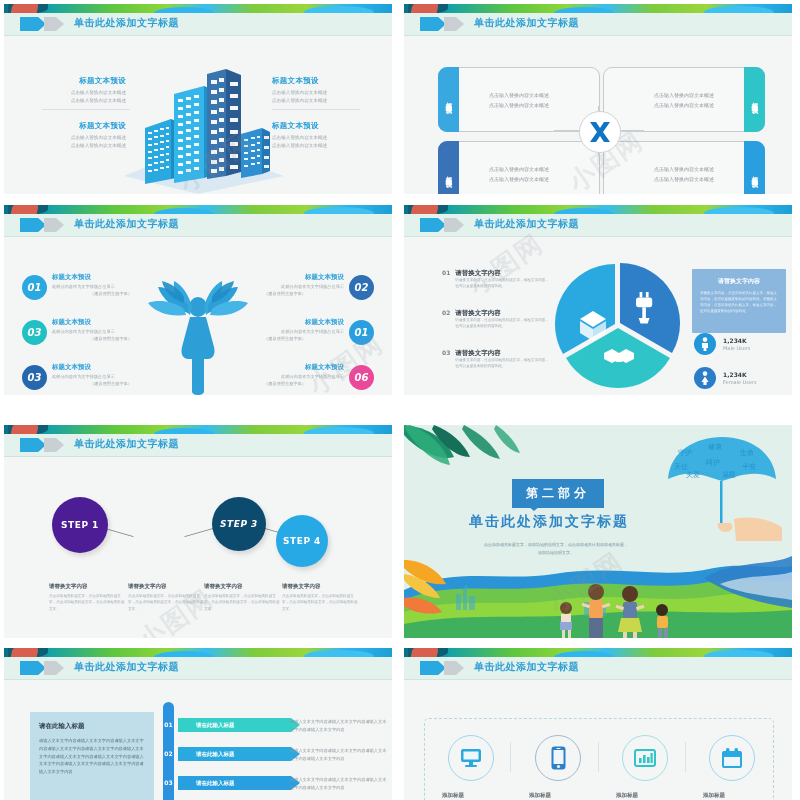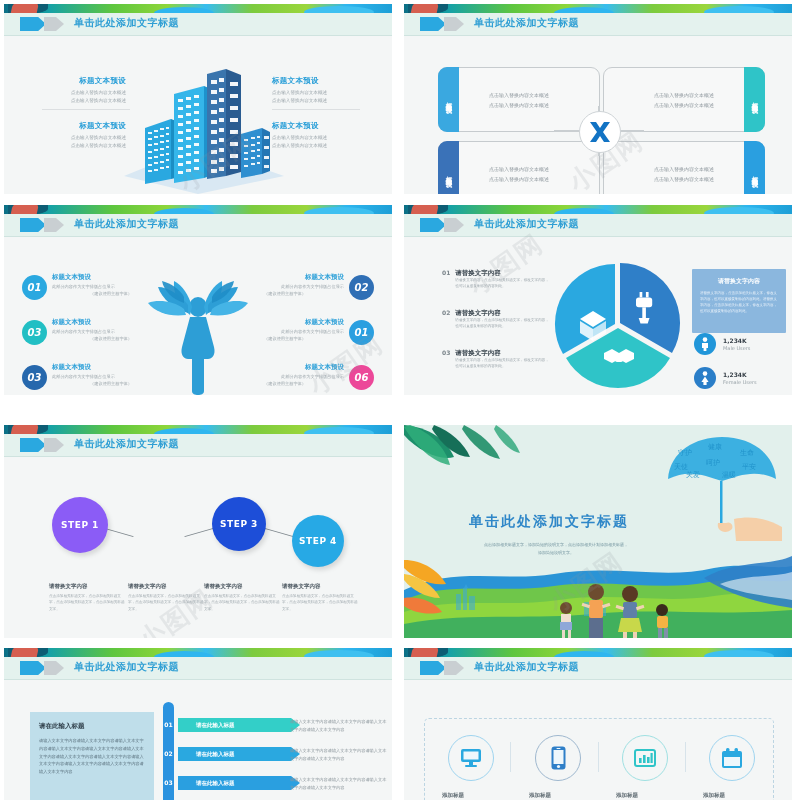--- a/index.html
+++ b/index.html
@@ -552,23 +552,23 @@
   <div class="shead">
     <div class="arrow"></div>
     <div class="arrow2"></div>
     <div class="htxt">单击此处添加文字标题</div>
   </div>
   <div class="sbody">
     <div class="stepline" style="left:100px;top:75px;width:30px;transform:rotate(16deg);"></div>
     <div class="stepline" style="left:180px;top:75px;width:30px;transform:rotate(-16deg);"></div>
     <div class="stepline" style="left:260px;top:75px;width:30px;transform:rotate(16deg);"></div>
 
-    <div class="step" style="left:48px;top:40px;width:56px;height:56px;background:#8b5cf6;">STEP 1</div>
-    <div class="step" style="left:208px;top:40px;width:54px;height:54px;background:#1d4ed8;">STEP 3</div>
-    <div class="step" style="left:288px;top:58px;width:52px;height:52px;background:#27a9e5;text-align:right;">STEP 4</div>
+    <div class="step" style="left:48px;top:40px;width:56px;height:56px;background:#4c1d95;">STEP 1</div>
+    <div class="step" style="left:208px;top:40px;width:54px;height:54px;background:#0c4a6e;font-style:italic;">STEP 3</div>
+    <div class="step" style="left:272px;top:58px;width:52px;height:52px;background:#27a9e5;text-align:right;">STEP 4</div>
 
     <div class="st-blk" style="left:45px;top:126px;">
       <div class="st-t">请替换文字内容</div>
       <div class="st-p">点击添加相关标题文字，点击添加相关标题文字，点击添加相关标题文字，点击添加相关标题文字。</div>
     </div>
     <div class="st-blk" style="left:124px;top:126px;">
       <div class="st-t">请替换文字内容</div>
       <div class="st-p">点击添加相关标题文字，点击添加相关标题文字，点击添加相关标题文字，点击添加相关标题文字。</div>
     </div>
     <div class="st-blk" style="left:200px;top:126px;">
@@ -657,20 +657,21 @@
             <text x="86" y="38">平安</text>
         <text x="30" y="46">关爱</text>
             <text x="66" y="46">温暖</text>
       </g>
       <rect x="64" y="50" width="2.5" height="46" fill="#2aa8e0"></rect>
       <path d="M52 92 C52 104 72 106 76 98 L88 94 L96 88 L100 82 L104 76" stroke="none" fill="none"></path>
       <path d="M78 88 C96 84 112 88 126 96 L126 110 L80 110 Z" fill="#f5cfa8"></path>
       <path d="M62 92 C60 100 70 104 76 98 C78 94 74 90 70 92 Z" fill="#f5cfa8"></path>
     </svg>
 
+    <div class="cv-badge" style="left:108px;top:54px;">第二部分</div>
     <div class="cv-title" style="left:65px;top:88px;">单击此处添加文字标题</div>
     <div class="cv-sub" style="left:52px;top:116px;width:200px;">
       <div>点击添加相关标题文字，添加简短的说明文字，点击添加相关计划添加相关标题，</div>
       <div>添加简短说明文字。</div>
     </div>
     <div class="wm" style="left:140px;top:140px;">小图网</div>
   </div>
 </div>
 
 <div class="slide s-w s-left" style="top:648px;height:152px;">

